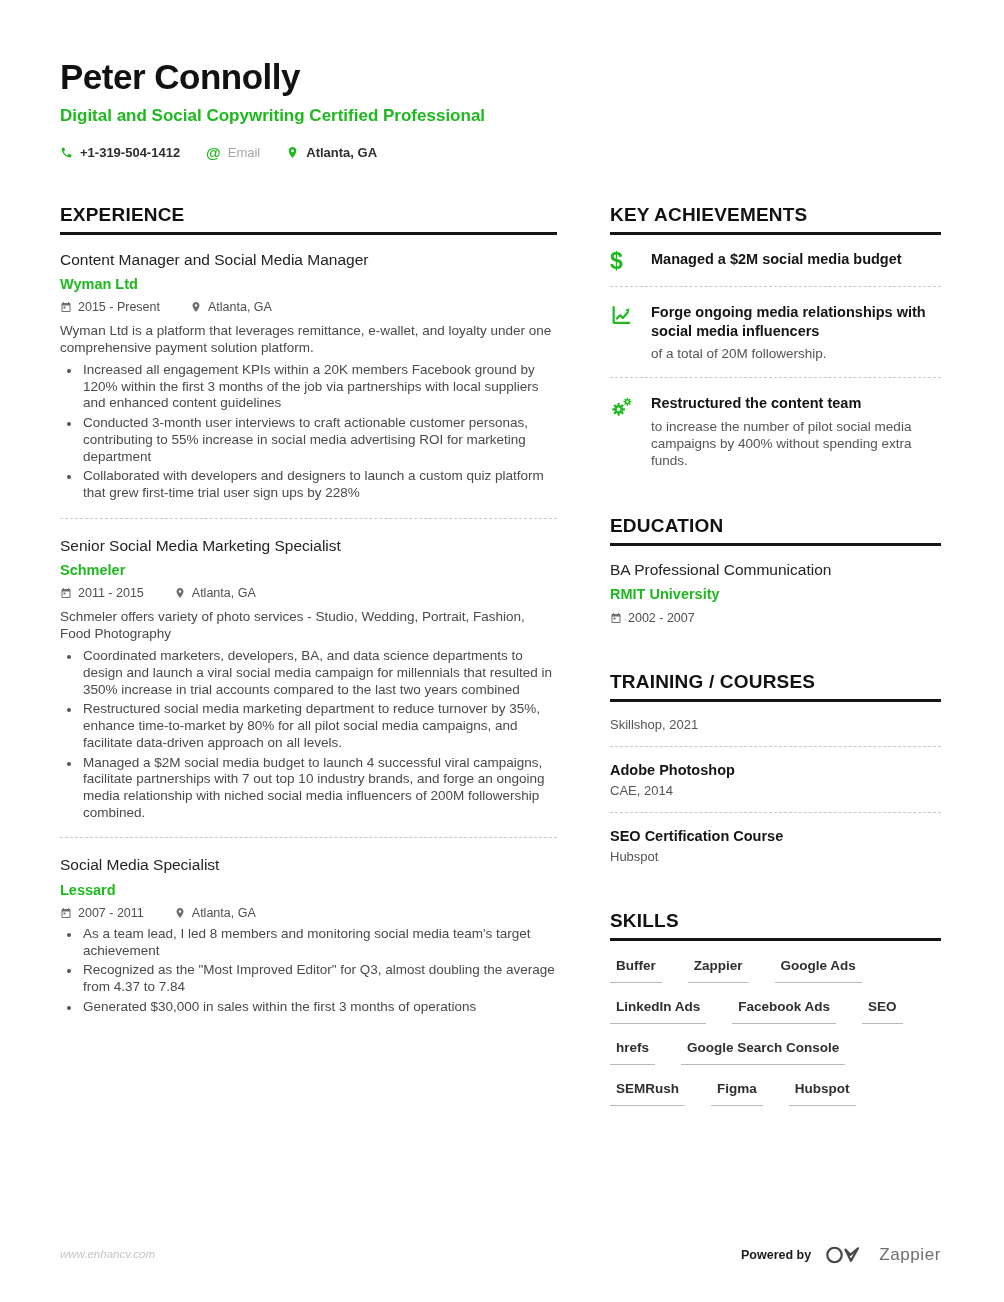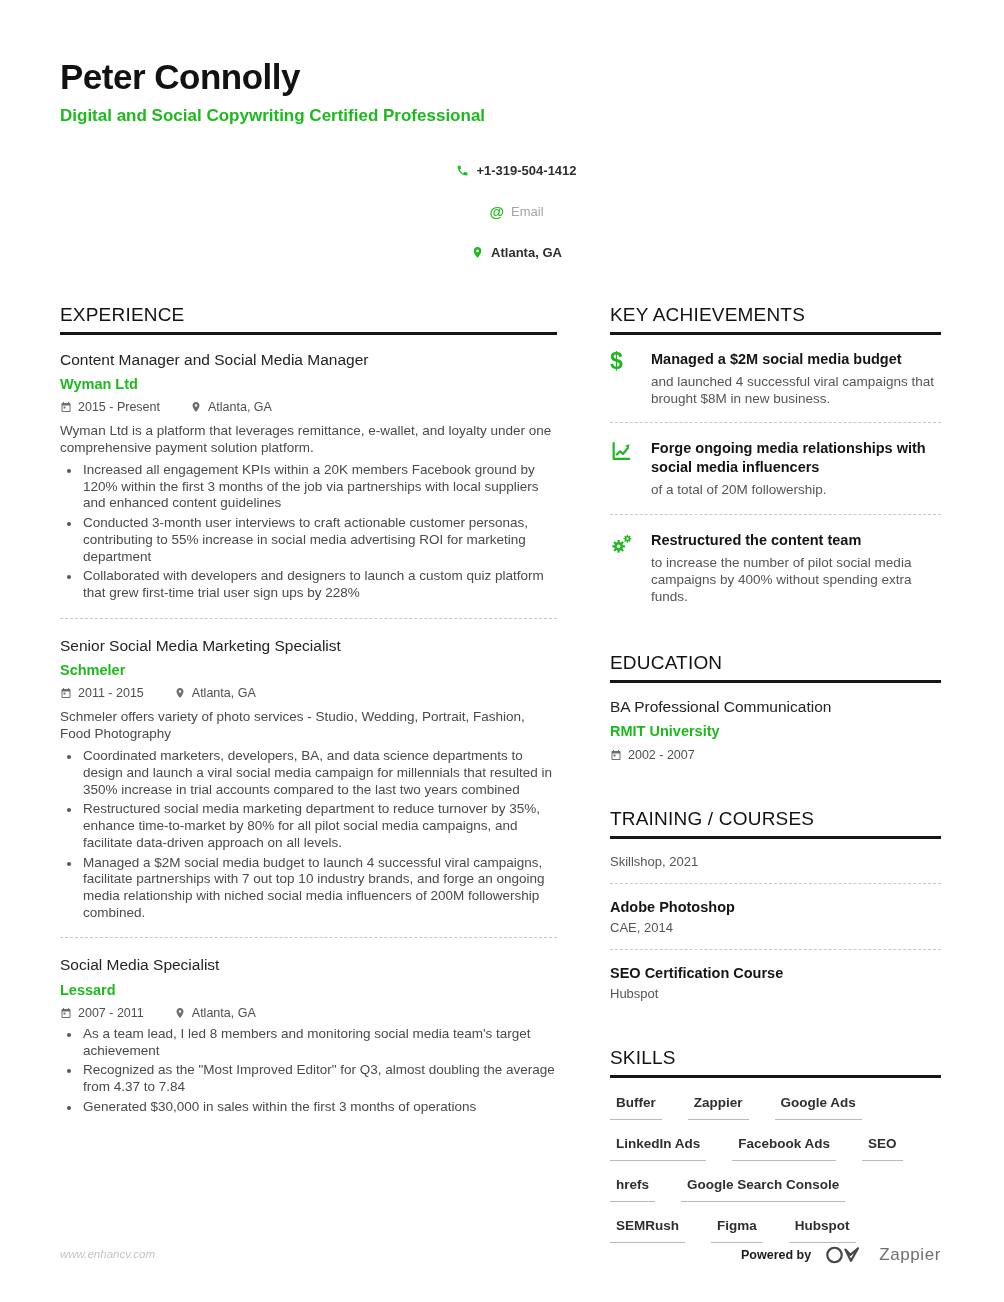--- a/index.html
+++ b/index.html
@@ -6,34 +6,34 @@
   html,body { background:#ffffff; }
   body {
     width:1004px; height:1302px; position:relative; overflow:hidden;
     font-family:"Liberation Sans", sans-serif; color:#222;
   }
   .page { padding:58px 31px 0 60px; }
 
   
   .name { font-size:35px; font-weight:800; color:#121212; letter-spacing:-0.5px; line-height:1.1; }
   .headline { font-size:17px; font-weight:700; color:var(--accent); margin-top:9px; }
-  .contact-row { display:flex; align-items:center; gap:26px; margin-top:37px; font-size:13px; font-weight:700; color:#2e2e2e;flex-direction:column; }
+  .contact-row { display:flex; align-items:center; gap:26px; margin-top:19px; font-size:13px; font-weight:700; color:#2e2e2e; }
   .contact-item { display:flex; align-items:center; gap:7px; }
   .contact-item .ic { display:inline-flex; color:var(--accent); }
   .email-label { color:#a6a6a6; font-weight:400; }
   .at-glyph { color:var(--accent); font-weight:700; font-size:15px; line-height:1; }
 
   
   .cols { display:flex; gap:53px; margin-top:44px; }
   .col-left { width:497px; flex:0 0 497px; }
   .col-right { width:331px; flex:0 0 331px; }
 
   .section { margin-bottom:46px; }
   .sec-head {
-    font-size:19px; font-weight:400; color:#121212; letter-spacing:0.2px;
+    font-size:19px; font-weight:700; color:#121212; letter-spacing:0.2px;
     padding-bottom:6px; border-bottom:3px solid #161616; margin-bottom:15px;
   }
 
   
   .job + .job { border-top:1px dashed #c9c9c9; margin-top:16px; padding-top:17px; }
   .job-title { font-size:15.5px; color:#242424; line-height:1.25; }
   .company { font-size:14.5px; font-weight:700; color:var(--accent); margin-top:7px; }
   .meta-row { display:flex; align-items:center; gap:30px; margin-top:8px; font-size:12.5px; color:#4f4f4f; }
   .meta-item { display:flex; align-items:center; gap:6px; }
   .meta-item .ic { display:inline-flex; color:#6e6e6e; }
@@ -218,21 +218,20 @@
 
         <div class="ach">
               <span class="ach-icon" data-icon="dollar-icon">
                 <span class="ic ic-dollar">
                   <span class="dollar-glyph">$</span>
                 </span>
 
               </span>
               <div>
                 <div class="ach-title">Managed a $2M social media budget</div>
-                <div class="ach-text">and launched 4 successful viral campaigns that brought $8M in new business.</div>
               </div>
             </div>
             <div class="ach">
               <span class="ach-icon" data-icon="trend-chart-icon">
 
                 <span class="ic ic-trend">
                   <svg viewBox="0 0 24 24" width="22" height="22">
                     <g fill="none" stroke="#1eb91e" stroke-width="2.4" stroke-linecap="round" stroke-linejoin="round">
                       <path d="M4 3.5V20.5H21"></path>
                       <path d="M7.5 15.8l3.6-3.6 3 3 5-6"></path>

